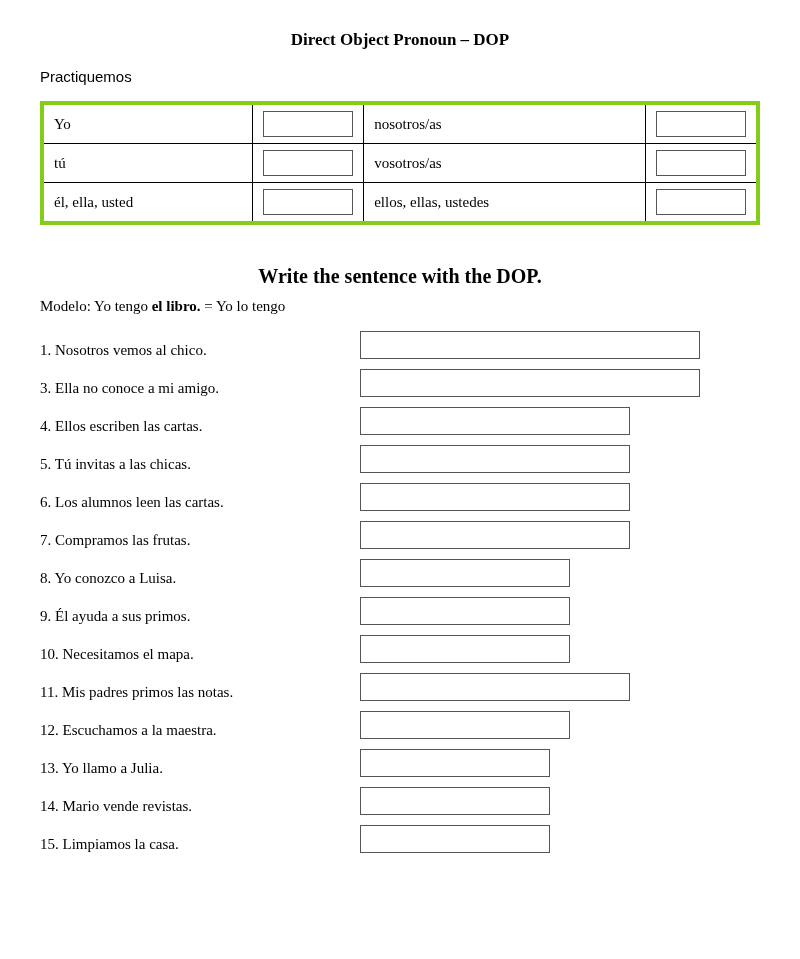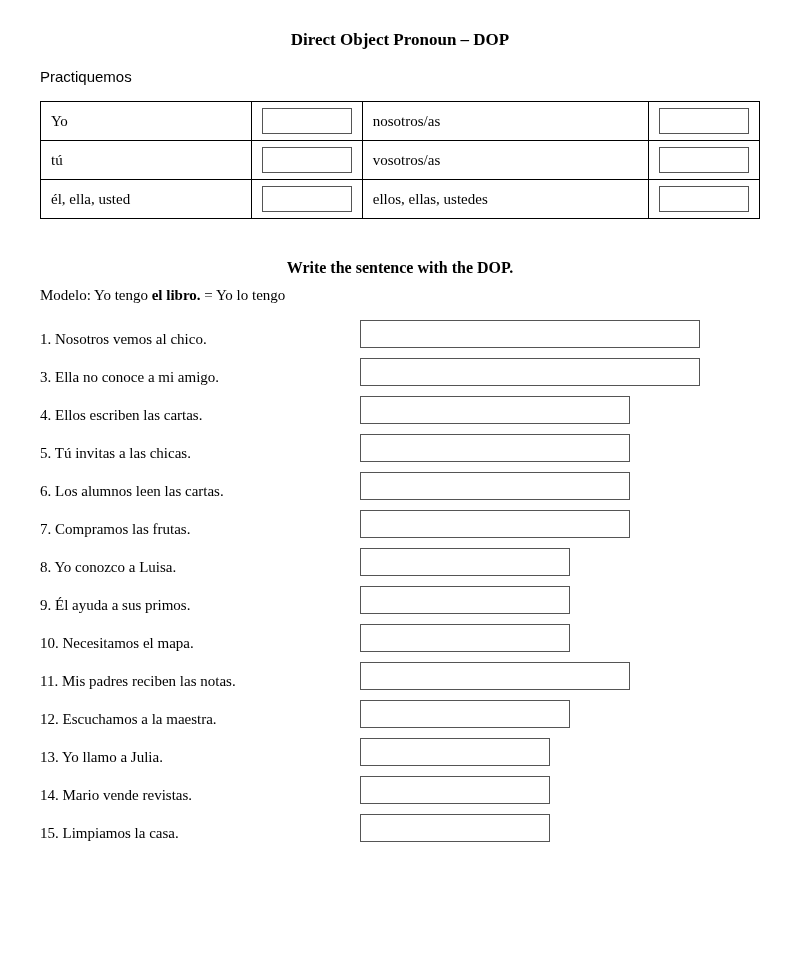--- a/index.html
+++ b/index.html
@@ -27,21 +27,21 @@
       font-size: 15px;
       margin-bottom: 16px;
       font-family: Liberation Sans, sans-serif;
     }
 
     
     .pronoun-table {
       border-collapse: collapse;
       width: 100%;
       margin-bottom: 18px;
-      border: 1px solid #84cc16;
+      border: 4px solid #84cc16;
     }
 
     .pronoun-table td {
       border: 1px solid #000;
       padding: 6px 10px;
       font-family: 'Comic Sans MS', cursive;
       font-size: 15px;
     }
 
     .pronoun-table .input-cell {
@@ -52,21 +52,21 @@
       width: 90px;
       height: 26px;
       border: 1px solid #555;
       display: inline-block;
     }
 
     
     .section-title {
       text-align: center;
       font-weight: bold;
-      font-size: 16px;
+      font-size: 20px;
       margin-bottom: 10px;
       font-family: 'Comic Sans MS', cursive;
       margin-top: 40px;
     }
 
     .modelo-line {
       font-size: 15px;
       margin-bottom: 16px;
       font-family: 'Comic Sans MS', cursive;
     }
@@ -232,21 +232,21 @@
     <span class="exercise-label">
       <span>10. </span>
       <span>Necesitamos el mapa.</span>
     </span>
     <input type="text" class="exercise-answer w-small" style="">
   </li>
 
   <li class="exercise-item">
     <span class="exercise-label">
       <span>11. </span>
-      <span>Mis padres reciben las notas.</span>
+      <span>Mis padres primos las notas.</span>
     </span>
     <input type="text" class="exercise-answer w-medium" style="">
   </li>
 
   <li class="exercise-item">
     <span class="exercise-label">
       <span>12. </span>
       <span>Escuchamos a la maestra.</span>
     </span>
     <input type="text" class="exercise-answer w-small" style="">

